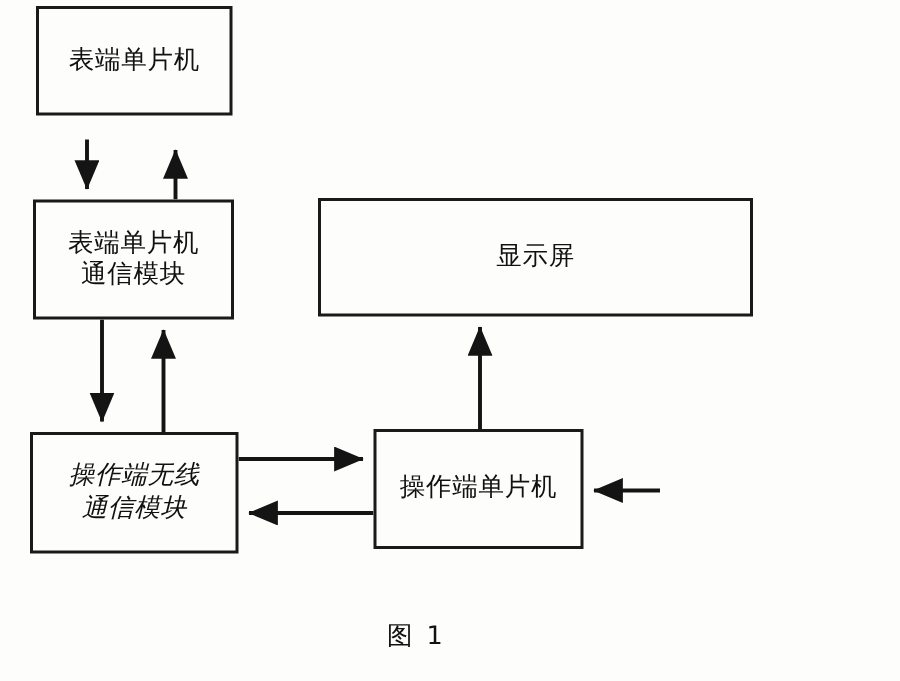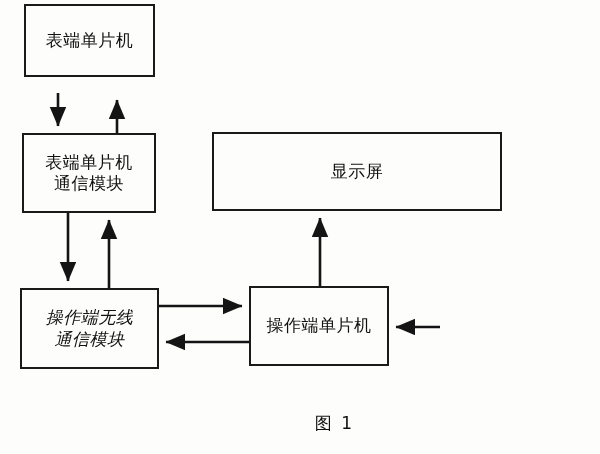--- a/index.html
+++ b/index.html
@@ -51,24 +51,24 @@
   }
   #box-meter-mcu   { left: 24px;  top: 4px;  width: 131px; height: 73px; }
   #box-meter-rf    { left: 22px;  top: 133px; width: 134px; height: 80px; }
   #box-op-rf       { left: 20px;  top: 288px; width: 139px; height: 81px; font-style: italic; }
   #box-display     { left: 212px; top: 132px; width: 290px; height: 79px; }
   #box-op-mcu      { left: 249px; top: 286px; width: 140px; height: 80px; }
   #box-keyboard    { left: 440px; top: 287px; width: 138px; height: 81px; }
 
   .figure-caption {
     position: absolute;
-    left: 244px;
+    left: 258px;
     top: 412px;
     width: 110px;
-    text-align: right;
+    text-align: left;
     font-size: 17px;
     color: #111111;
     letter-spacing: 2px;
     font-family: "DejaVu Sans", "Liberation Sans", sans-serif;
     z-index: 3;
   }
 </style>
 </head>
 <body>
 

